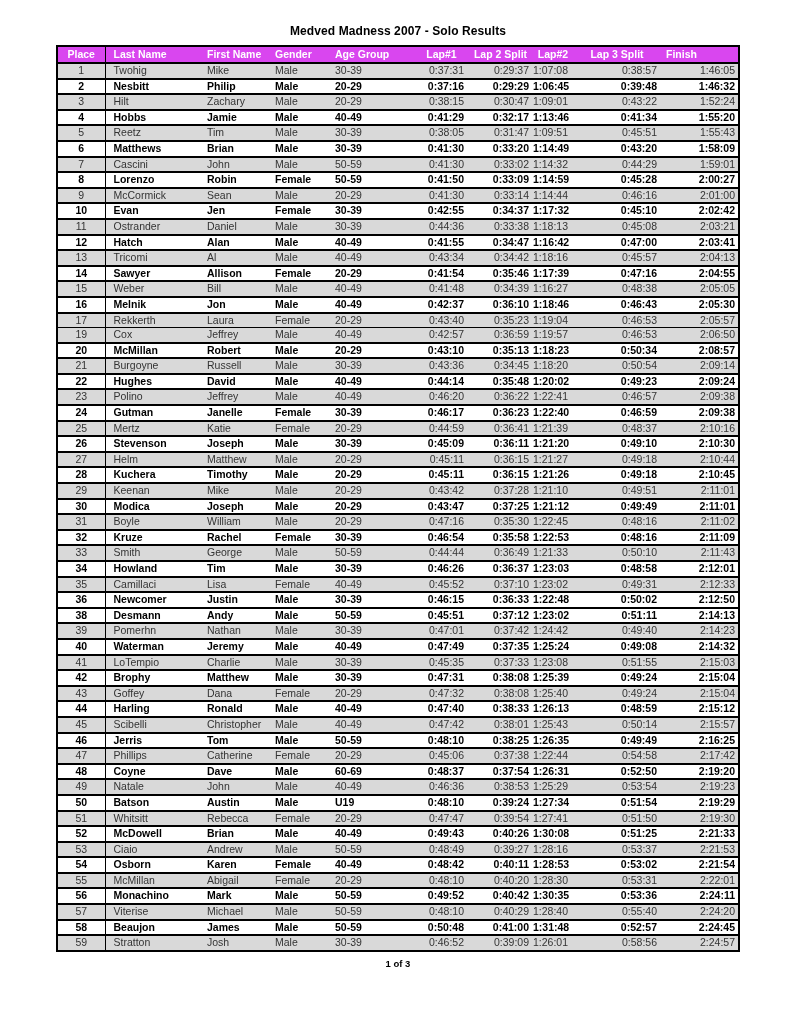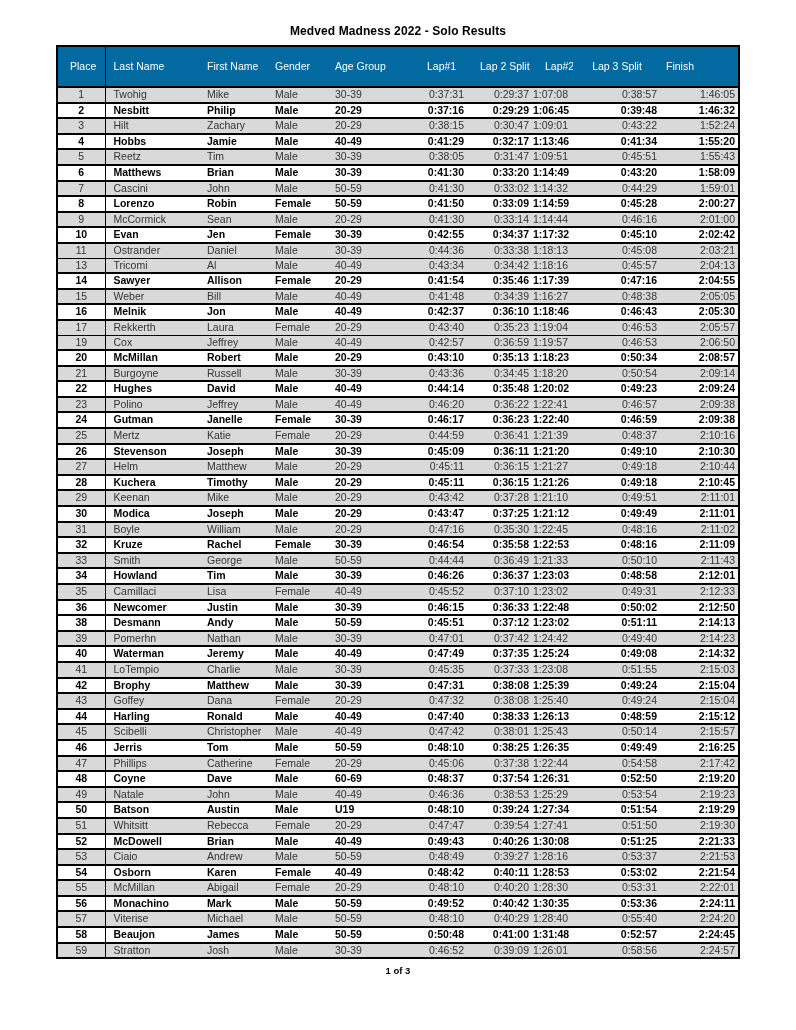--- a/index.html
+++ b/index.html
@@ -39,26 +39,26 @@
   col.c3  { width: 68px; }
   col.c4  { width: 58px; }
   col.c5  { width: 88px; }
   col.c6  { width: 53px; }
   col.c7  { width: 65px; }
   col.c8  { width: 40px; }
   col.c9  { width: 88px; }
   col.c10 { width: 78px; }
 
   thead th {
-    background: #0369a1;
+    background: #d946ef;
     color: #ffffff;
-    font-weight: normal;
+    font-weight: bold;
     font-size: 10.5px;
     height: 15px;
-    padding: 12px;
+    padding: 0;
     line-height: 15px;
     white-space: nowrap;
     overflow: hidden;
   }
   thead tr { border-bottom: 2px solid #000; }
 
   tbody td {
     font-size: 10.5px;
     height: 13.6px;
     line-height: 13.6px;
@@ -103,21 +103,21 @@
     font-size: 9.5px;
     font-weight: bold;
     color: #000;
     margin-top: 6px;
   }
 </style>
 </head>
 <body>
 
 <div class="page">
-  <h1 class="doc-title">Medved Madness 2022 - Solo Results</h1>
+  <h1 class="doc-title">Medved Madness 2007 - Solo Results</h1>
 
   <table class="results">
     <colgroup>
       <col class="c1">
         <col class="c2">
         <col class="c3">
         <col class="c4">
         <col class="c5">
       <col class="c6">
         <col class="c7">
@@ -265,20 +265,32 @@
           <td>Ostrander</td>
           <td>Daniel</td>
           <td>Male</td>
           <td>30-39</td>
           <td>0:44:36</td>
           <td>0:33:38</td>
           <td>1:18:13</td>
           <td>0:45:08</td>
           <td>2:03:21</td>
         </tr>
+        <tr class="bold">
+          <td>12</td>
+          <td>Hatch</td>
+          <td>Alan</td>
+          <td>Male</td>
+          <td>40-49</td>
+          <td>0:41:55</td>
+          <td>0:34:47</td>
+          <td>1:16:42</td>
+          <td>0:47:00</td>
+          <td>2:03:41</td>
+        </tr>
         <tr class="alt">
           <td>13</td>
           <td>Tricomi</td>
           <td>Al</td>
           <td>Male</td>
           <td>40-49</td>
           <td>0:43:34</td>
           <td>0:34:42</td>
           <td>1:18:16</td>
           <td>0:45:57</td>

